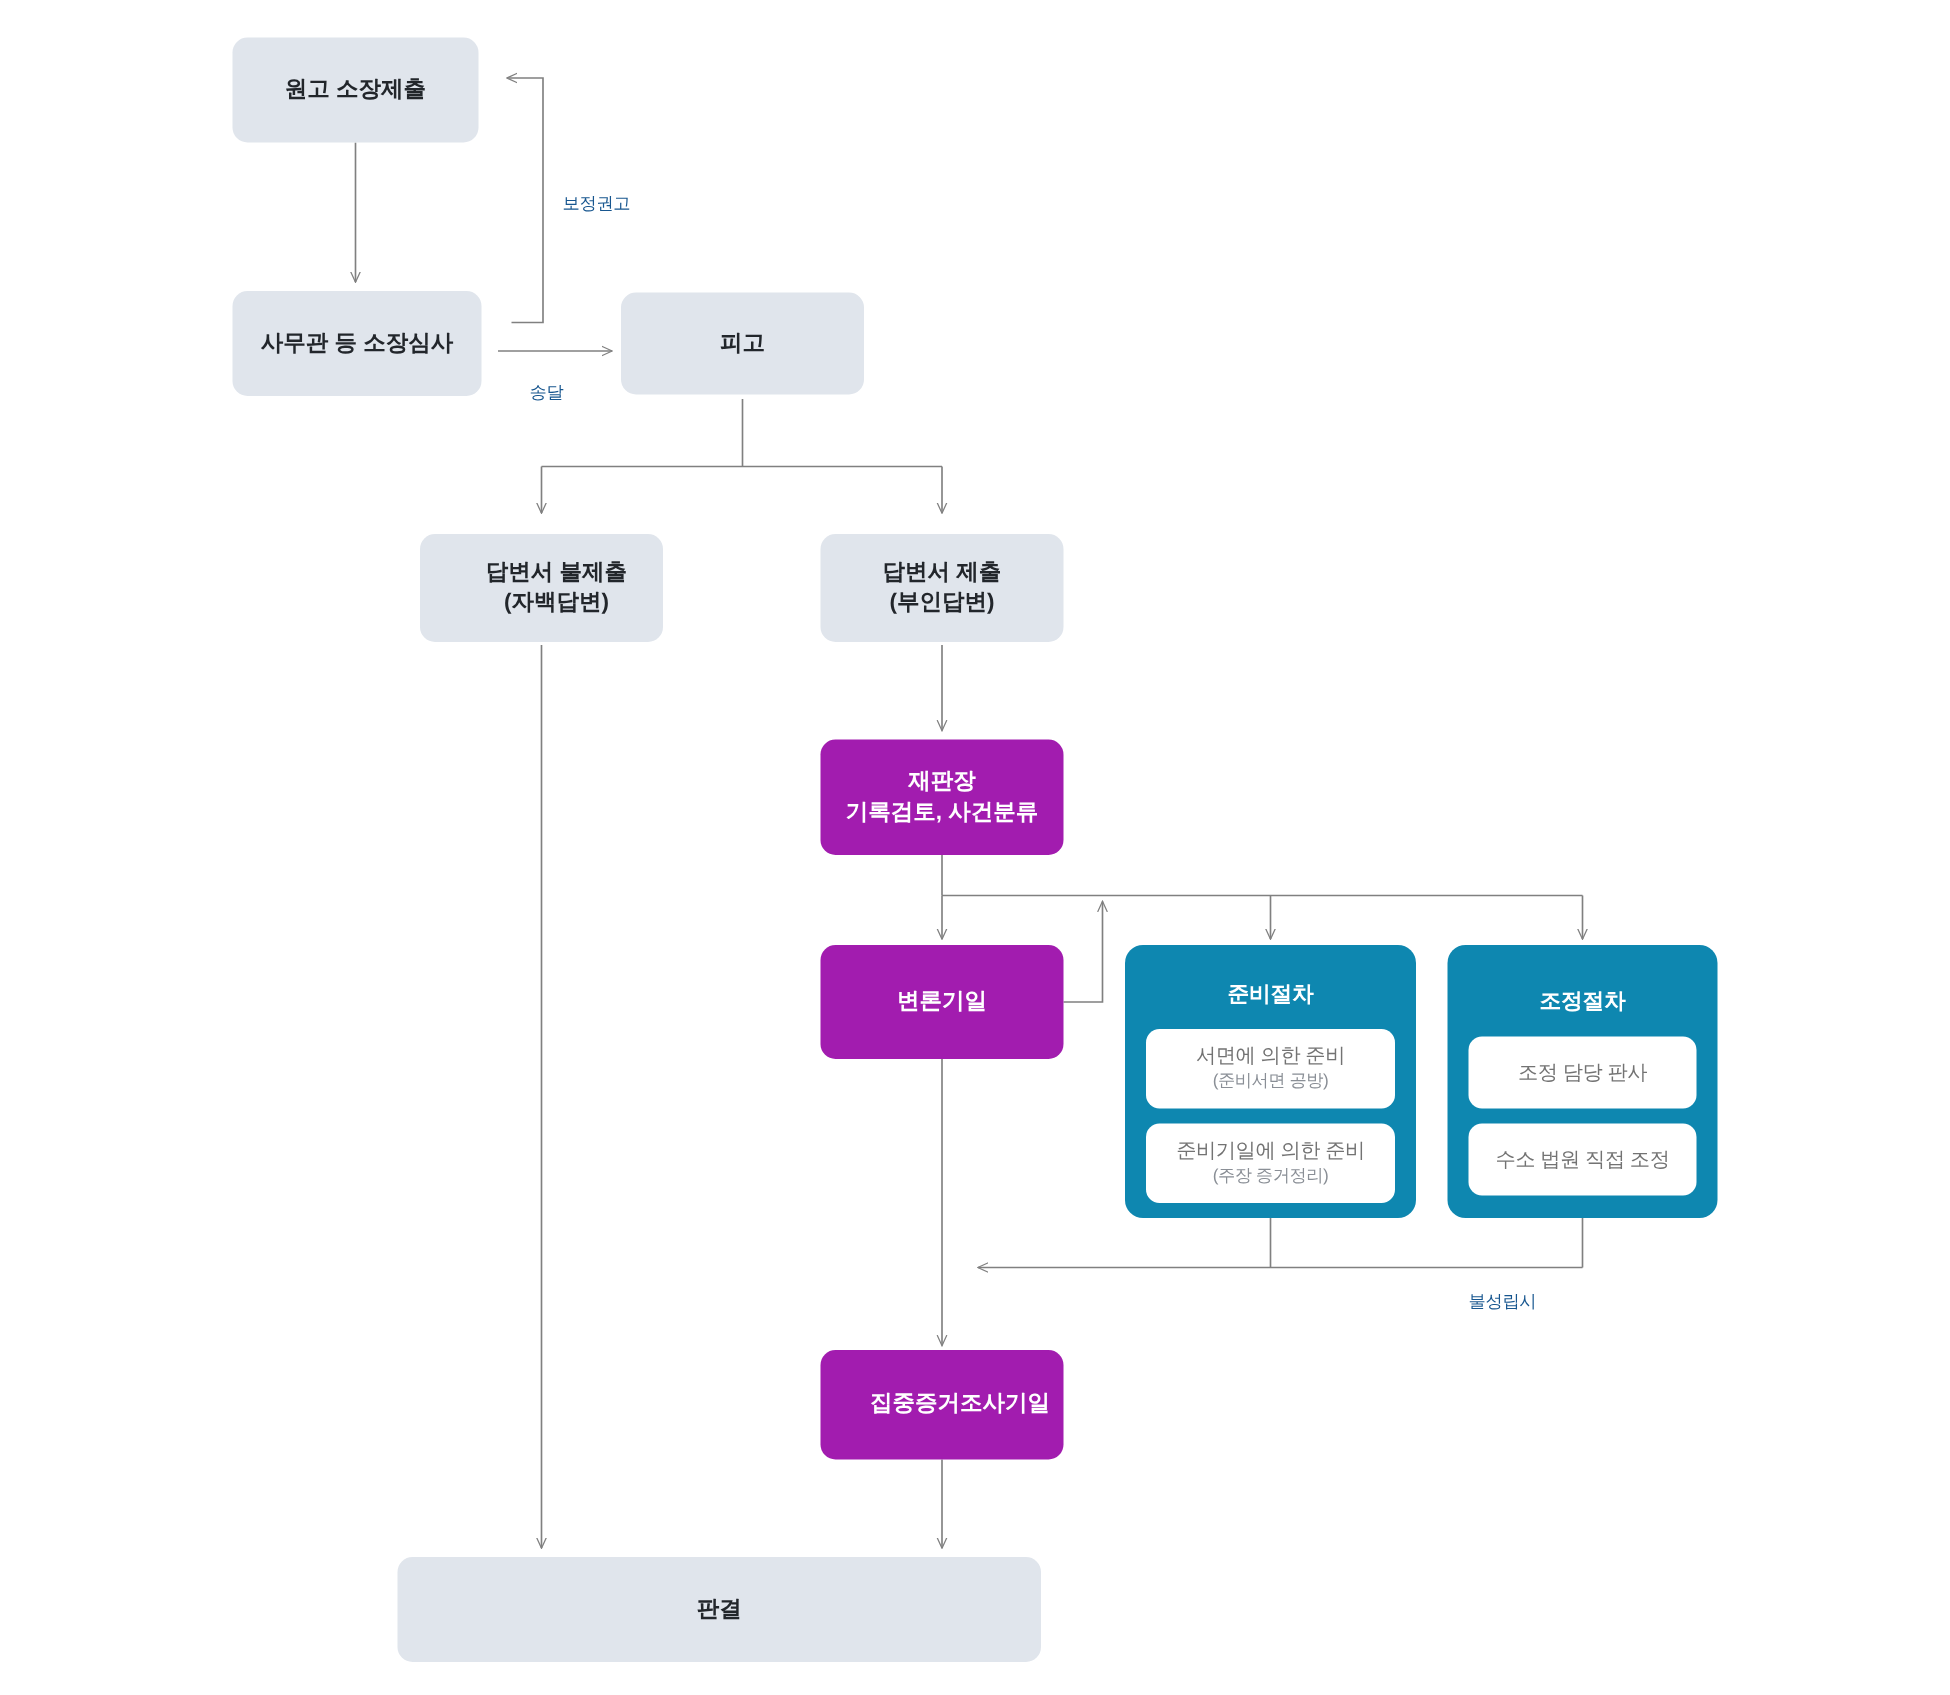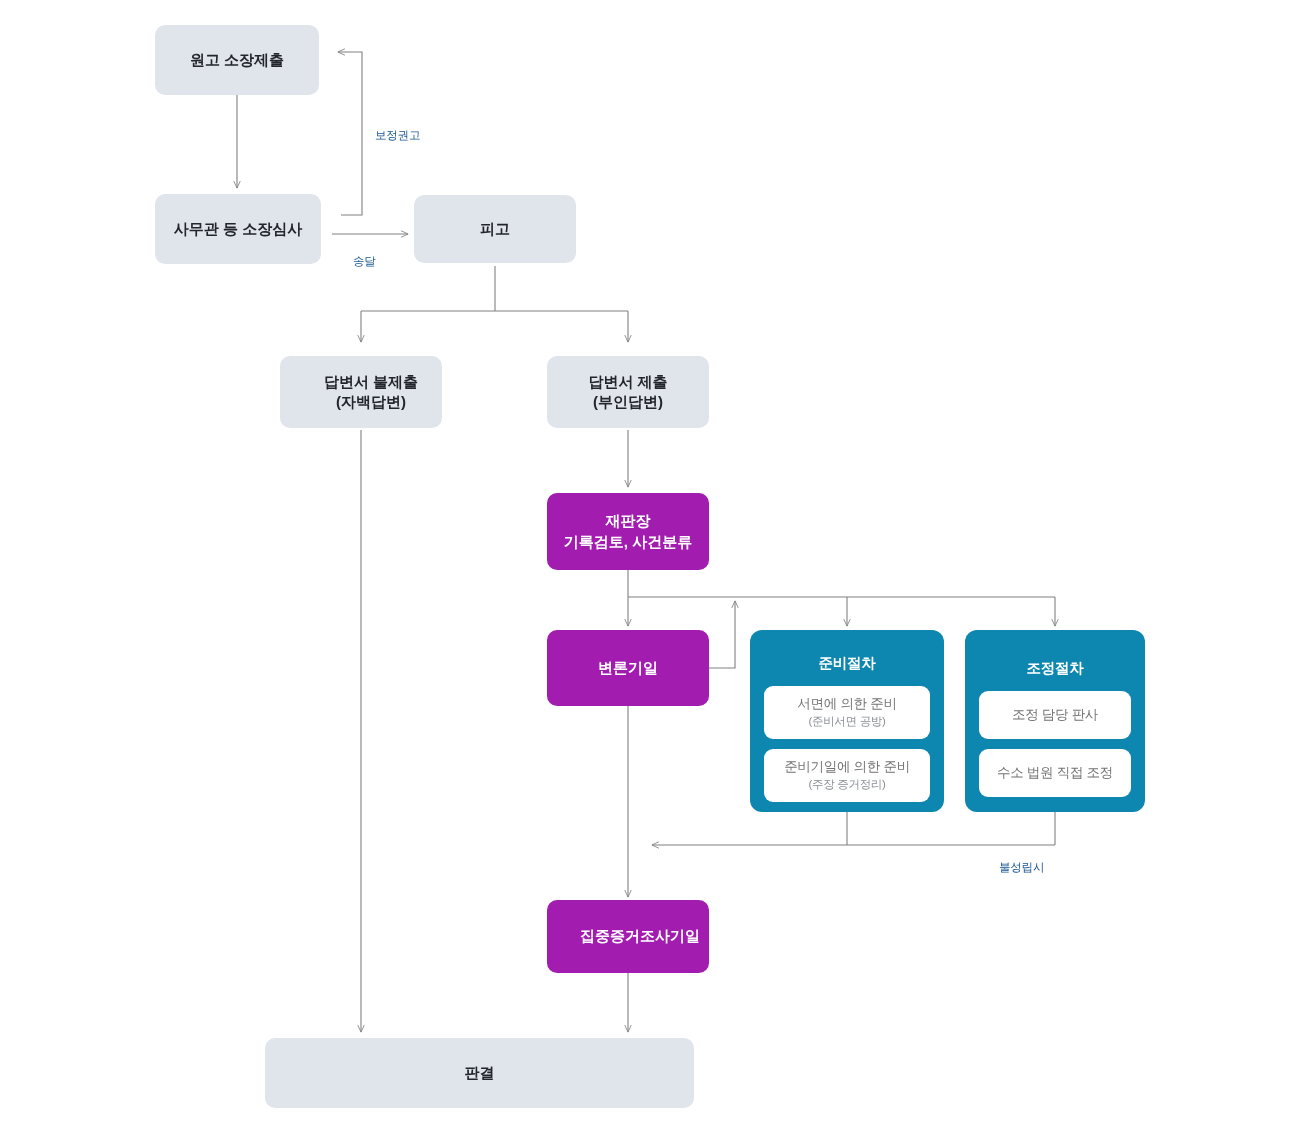--- a/index.html
+++ b/index.html
@@ -156,21 +156,21 @@
 
       <path d="M628,973 L628,1032" marker-end="url(#ah)"></path>
 
     </g>
   </svg>
 
   <div class="edge-label" style="left:375px; top:128px;">보정권고</div>
 
   <div class="edge-label" style="left:353px; top:254px;">송달</div>
 
-  <div class="edge-label" style="left:999px; top:860px;">불성립시</div>
+  <div class="edge-label" style="left:979px; top:860px;">불성립시</div>
 
   <div class="node grey" style="left:155px; top:25px; width:164px; height:70px;">
     <span>원고 소장제출</span>
   </div>
 
   <div class="node grey" style="left:155px; top:194px; width:166px; height:70px;">
     <span>사무관 등 소장심사</span>
   </div>
 
   <div class="node grey" style="left:414px; top:195px; width:162px; height:68px;">

